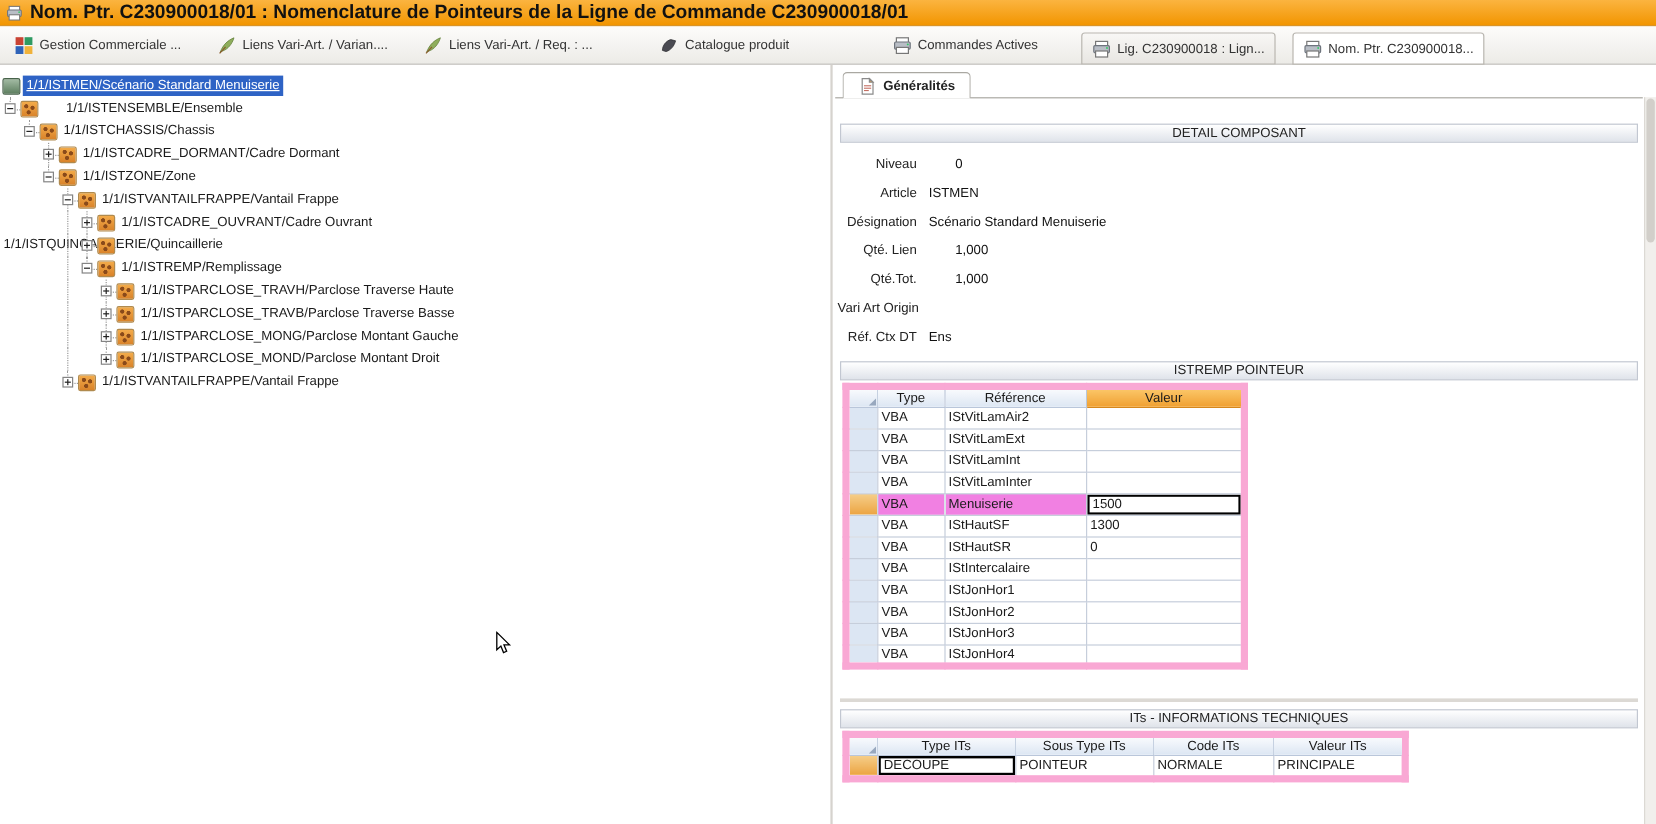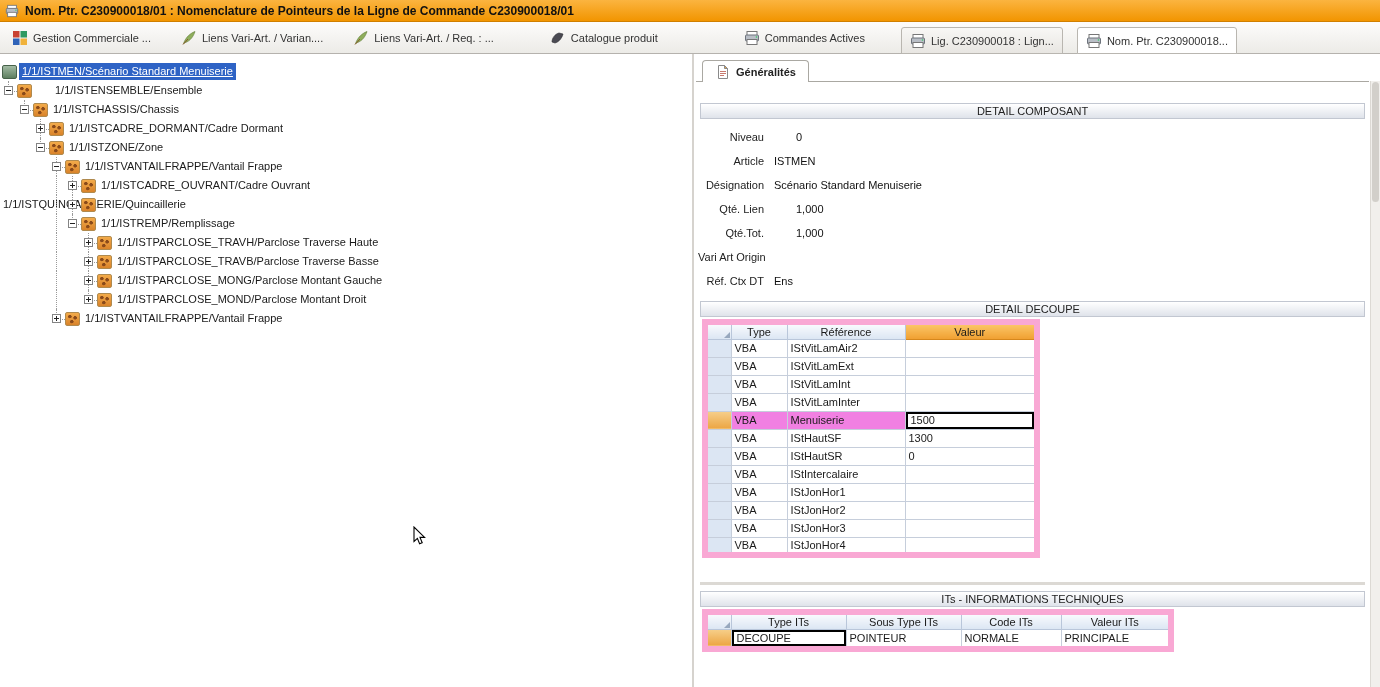--- a/index.html
+++ b/index.html
@@ -1,21 +1,21 @@
 <!DOCTYPE html>
 <html><head>
 <meta charset="utf-8">
 <style>
   *{box-sizing:border-box;margin:0;padding:0}
   html,body{width:1380px;height:687px;overflow:hidden}
   body{font-family:"Liberation Sans",sans-serif;font-size:11px;background:#fff;position:relative;color:#1a1a1a}
 
   
   .titlebar{height:22px;background:linear-gradient(#fbb440,#f29500);display:flex;align-items:center;gap:6px;padding:0 5px;border-bottom:1px solid #d07f00}
-  .titlebar .title{font-weight:bold;font-size:12px;color:#111;white-space:nowrap}
+  .titlebar .title{font-weight:bold;font-size:16px;color:#111;white-space:nowrap}
   .titlebar .ticon{width:14px;height:14px}
 
   
   .tabstrip{height:32px;background:linear-gradient(#fdfcfb,#ecebe7);display:flex;align-items:center;padding:0 4px;border-bottom:1px solid #b5b2ad}
   .tab{display:flex;align-items:center;gap:5px;padding:4px 8px;white-space:nowrap;color:#333;cursor:default;margin-right:14px}
   .tab:nth-child(4){margin-left:26px}
   .tab:nth-child(5){margin-left:56px}
   .tab:nth-child(6){margin-left:14px}
   .tab.boxed{align-self:flex-end;height:27px;border:1px solid #b9b6b0;border-radius:3px 3px 0 0;background:linear-gradient(#f8f7f5,#e8e6e2);margin-bottom:-1px}
   .tab.boxed.active{background:#fff;z-index:2}
@@ -224,21 +224,21 @@
           <div class="frow">
             <span class="flabel">Vari Art Origin</span>
             <span class="fvalue"></span>
           </div>
           <div class="frow">
             <span class="flabel">Réf. Ctx DT</span>
             <span class="fvalue">Ens</span>
           </div>
         </div>
 
-      <div class="section-bar pointeur">DETAIL DECOUPE</div>
+      <div class="section-bar pointeur">ISTREMP POINTEUR</div>
       <table class="grid">
         <colgroup>
             <col style="width:26px">
             <col style="width:56px">
             <col style="width:118px">
             <col style="width:132px">
           </colgroup>
         <thead>
             <tr>
               <th class="sel-h"></th>

